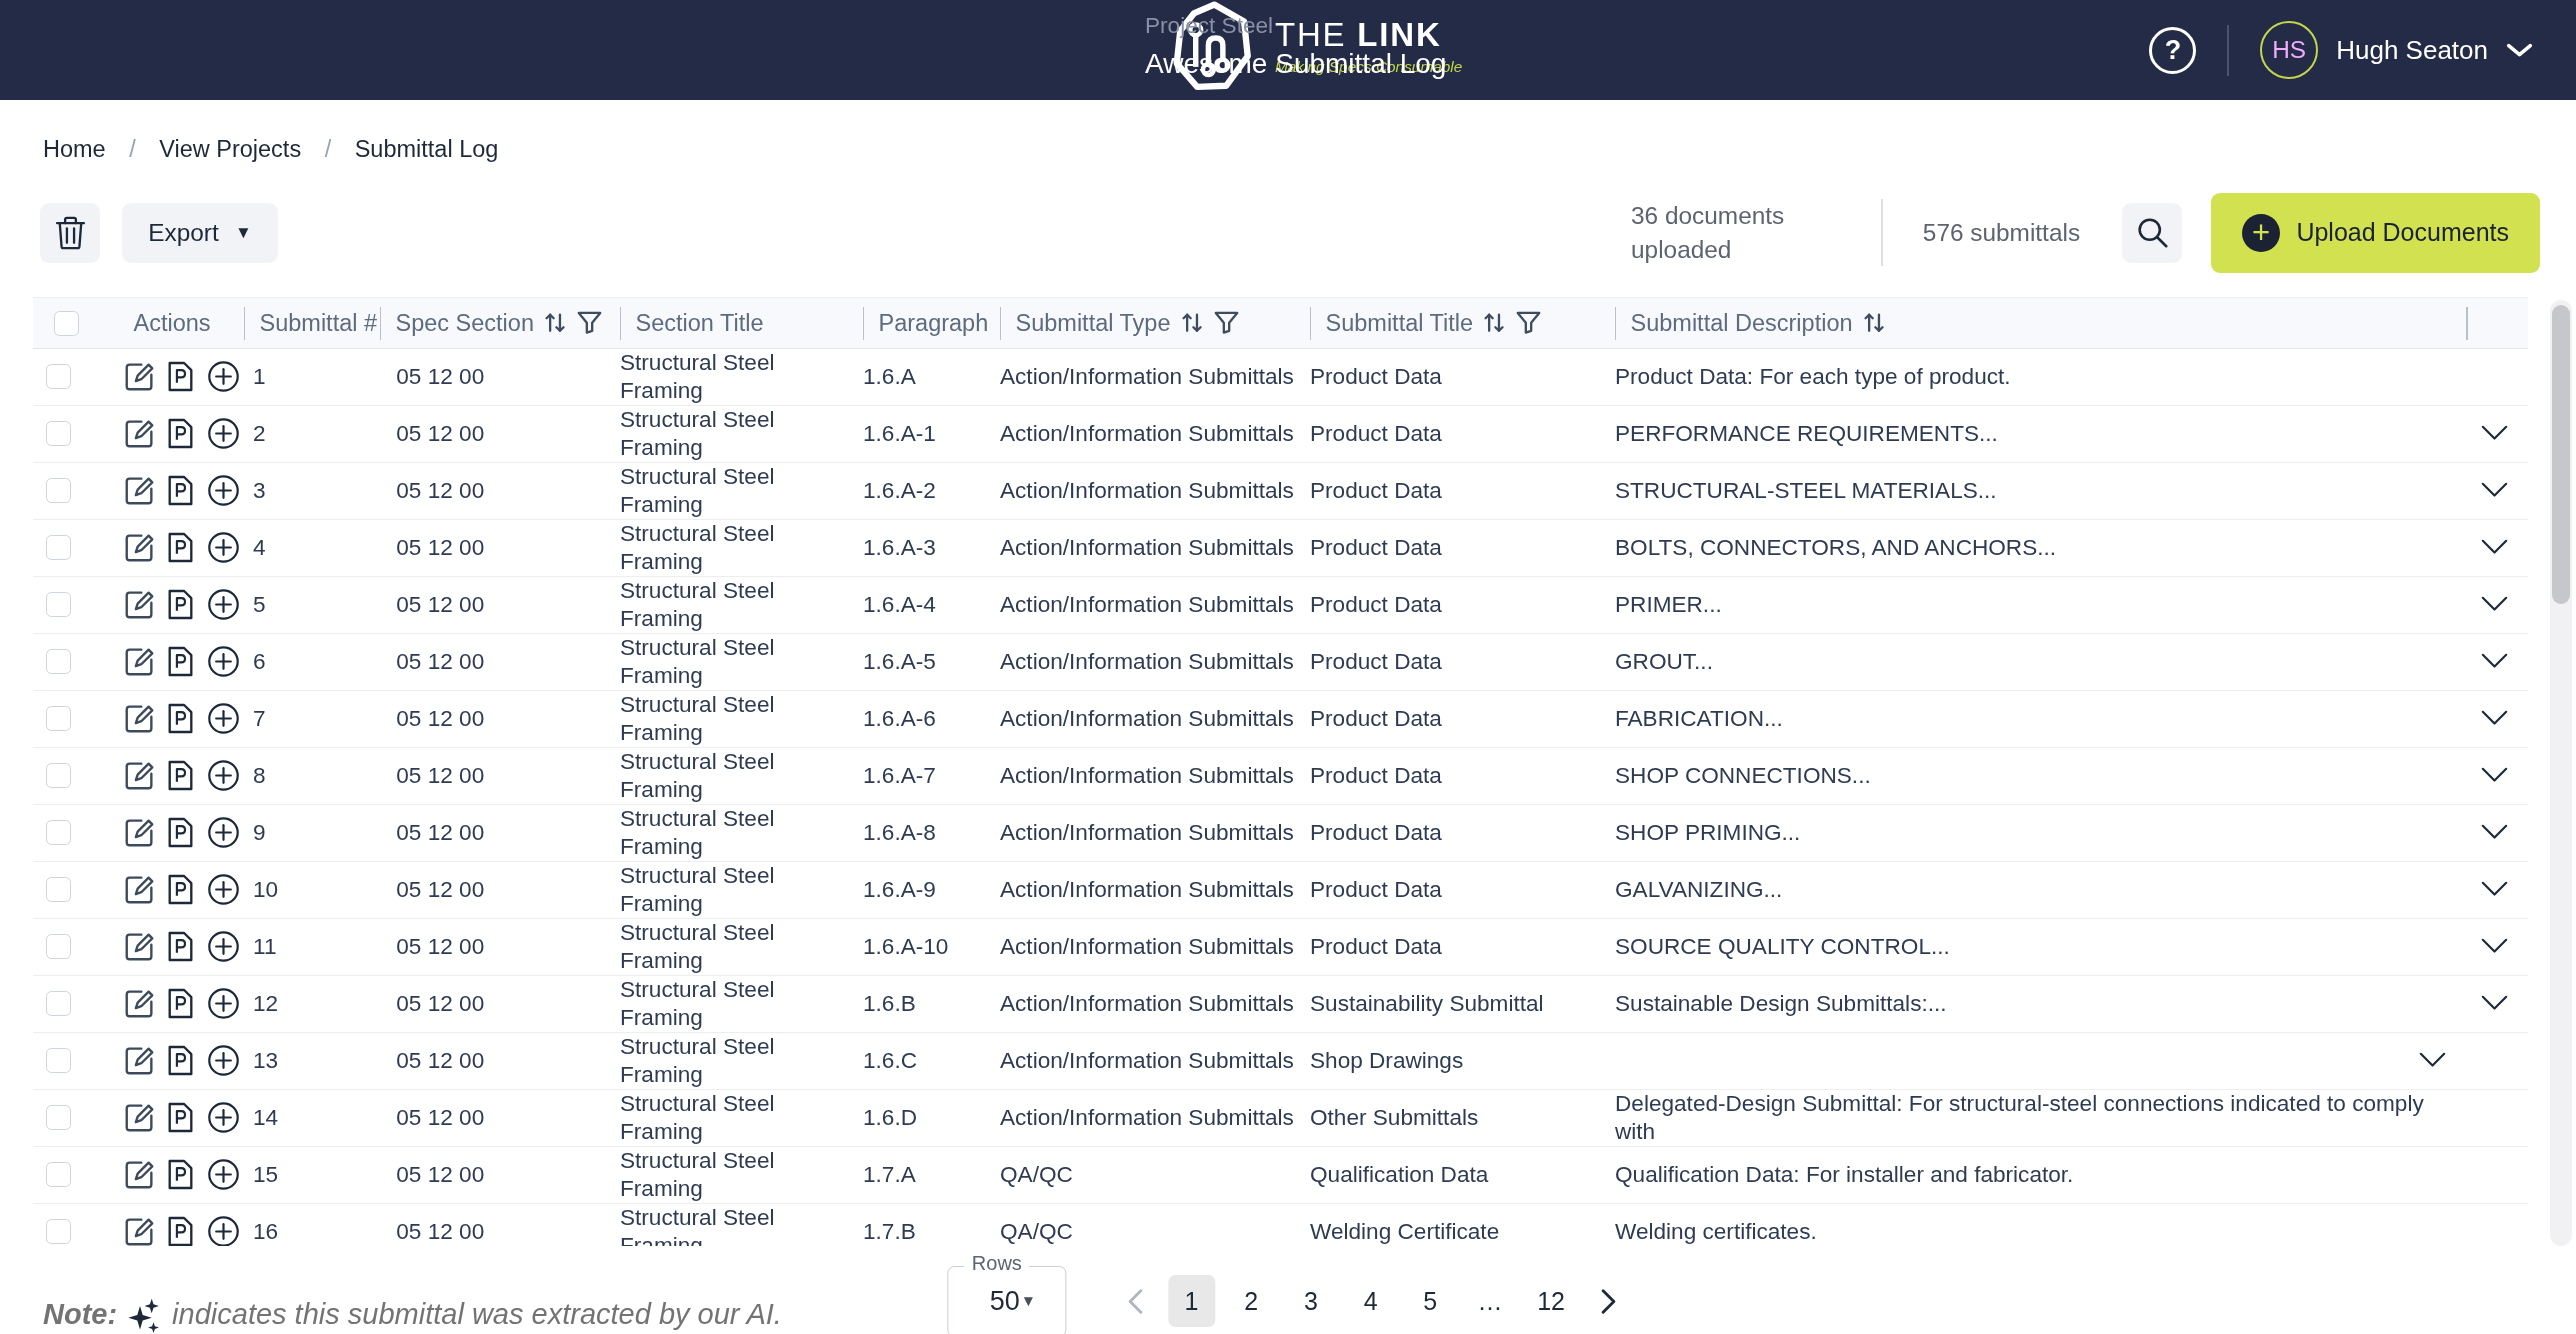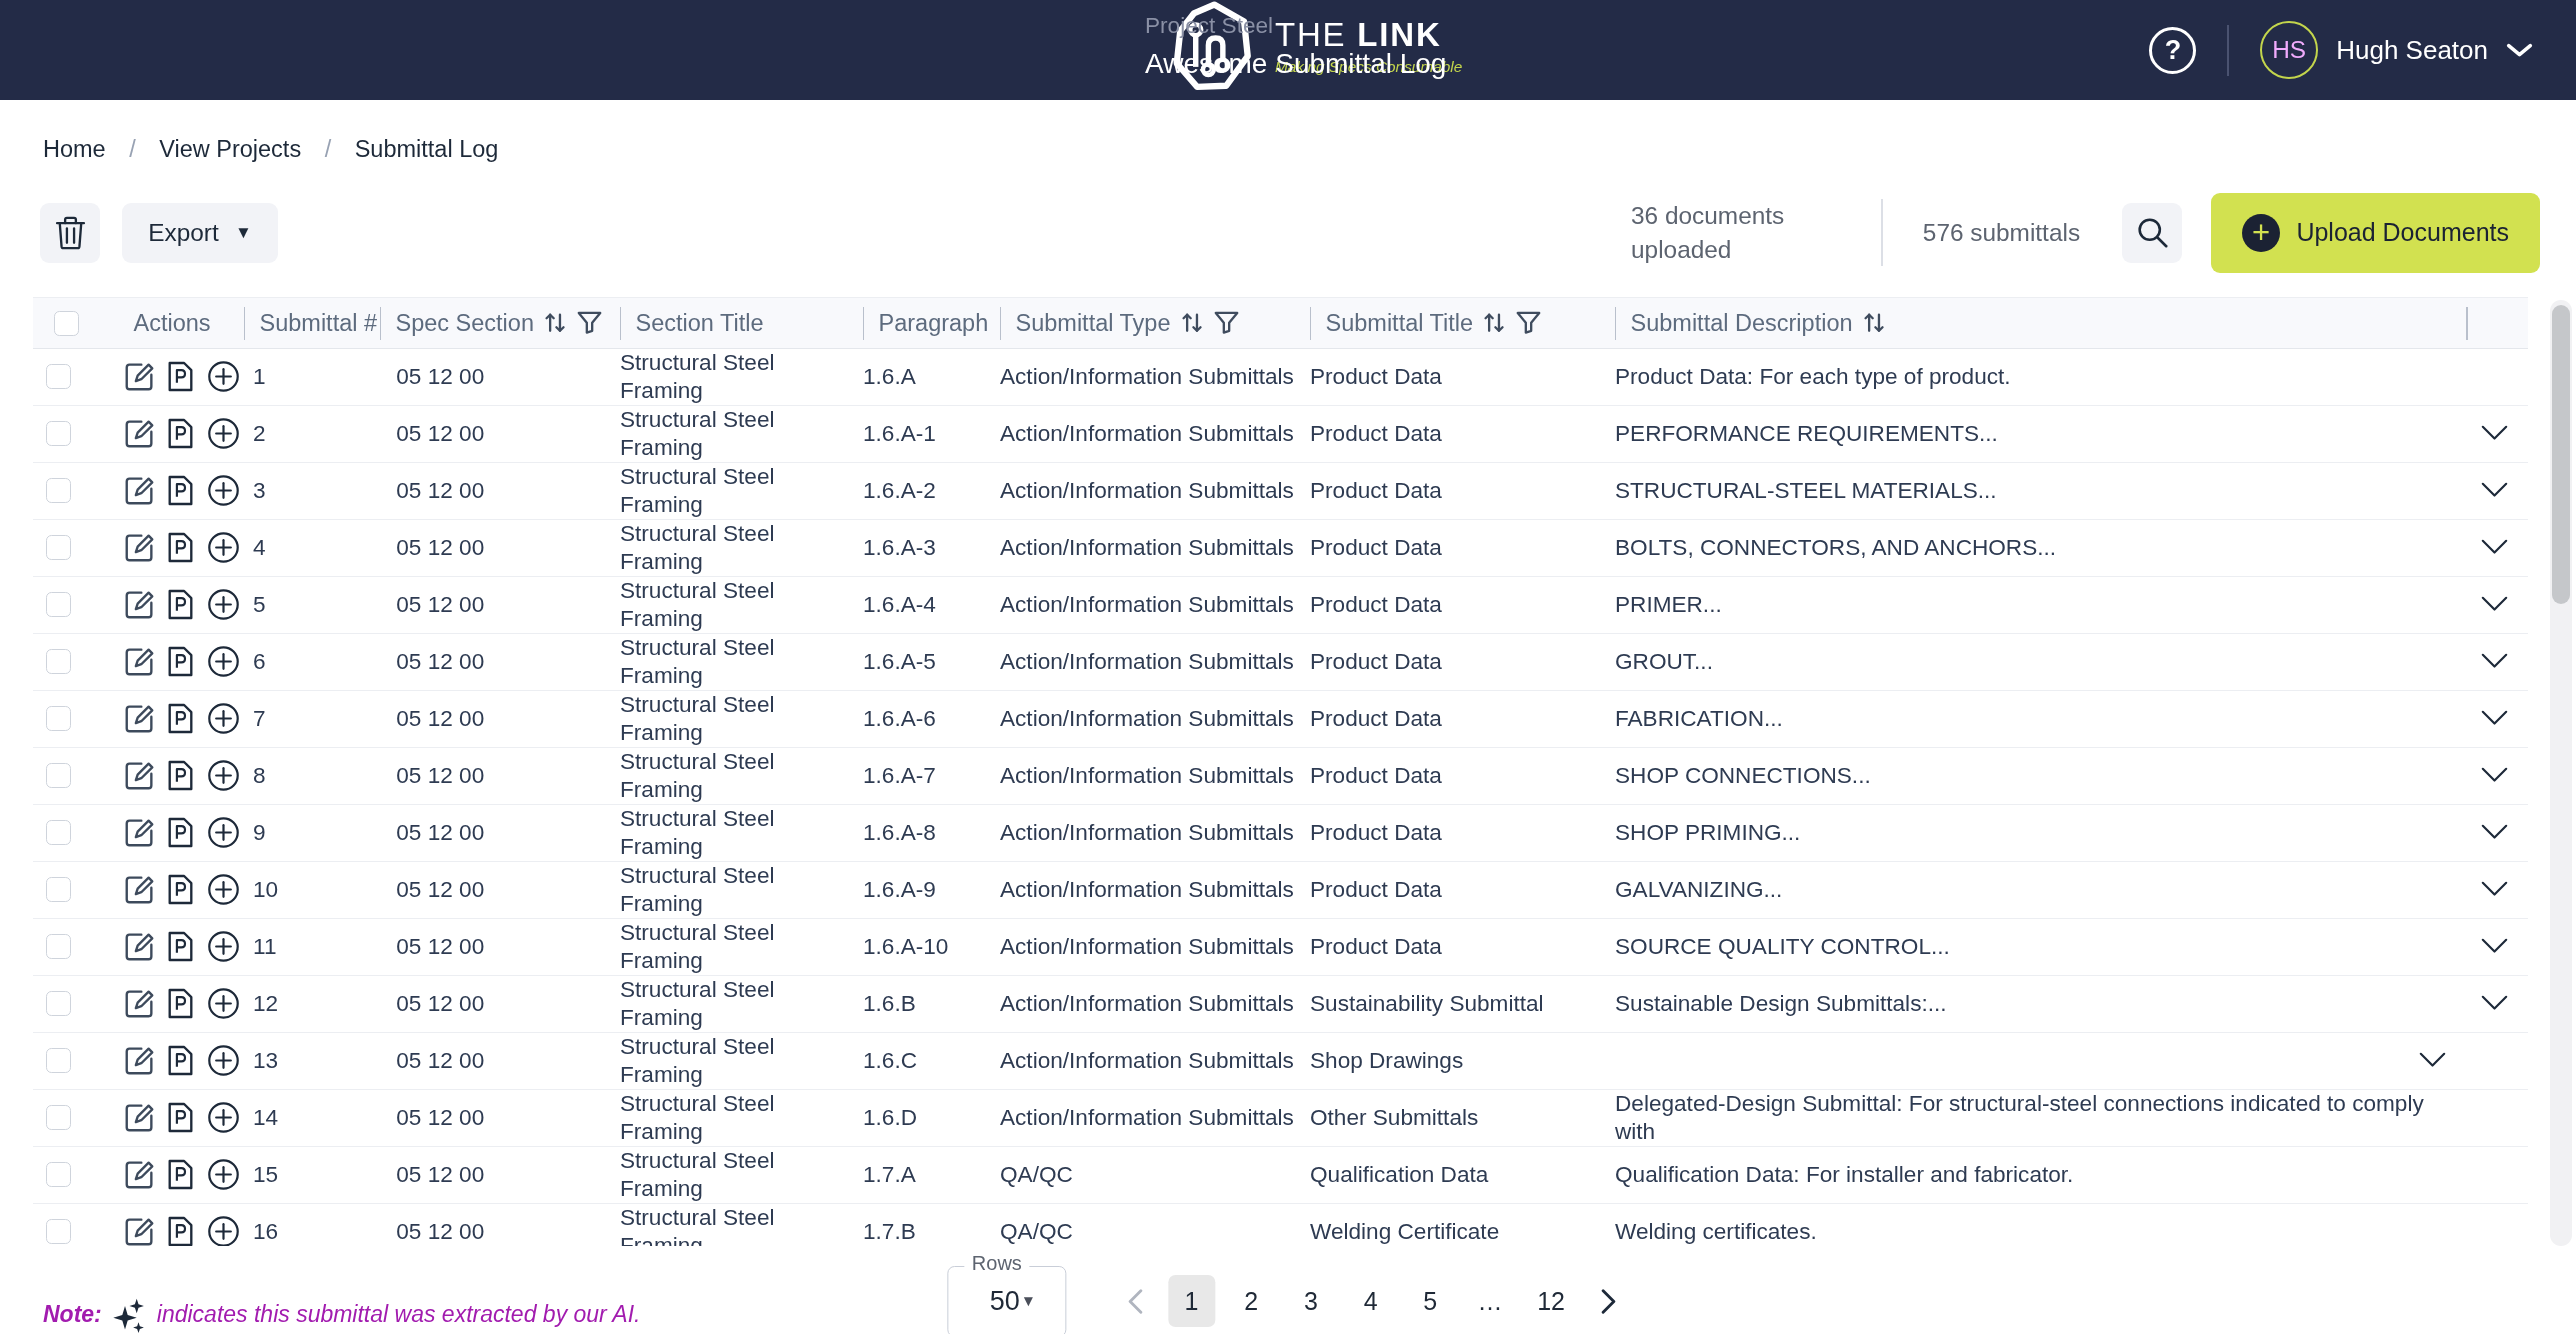--- a/index.html
+++ b/index.html
@@ -70,21 +70,21 @@
   .cell-chev { display:flex; justify-content:flex-end; padding-right:20px; }
   .row-chev { cursor:pointer; display:none; }
   .trow.expandable .row-chev { display:flex; }
 
   
   .scrollbar { position:absolute; top:3.6px; right:-12.7px; width:22px; height:946px; background:#f1f1f3; border-radius:11px; }
   .scroll-thumb { position:absolute; top:5.4px; left:1.8px; width:18px; height:299px; background:#c5c7ca; border-radius:9px; cursor:grab; }
 
   
   .footer { position:relative; margin-top:20px; height:100px; }
-  .note { position:absolute; left:43px; top:31px; font-size:23px; font-style:italic; color:#a21caf; display:flex; align-items:center; gap:11px; }
+  .note { position:absolute; left:43px; top:31px; font-size:29px; font-style:italic; color:#737373; display:flex; align-items:center; gap:11px; }
   .note b { font-style:italic; }
   .pager-zone { position:absolute; left:50%; transform:translateX(-50%); top:0; display:flex; align-items:center; gap:49px; }
   .rows-select { position:relative; width:119px; height:71px; border:1.8px solid #c9ced8; border-radius:7.2px; cursor:pointer; }
   .rows-legend { position:absolute; top:-14.5px; left:16.3px; background:#ffffff; padding:0 7.2px; font-size:20px; color:#5d6470; font-style:normal; }
   .rows-value { display:flex; align-items:center; justify-content:center; gap:1px; height:100%; font-size:27px; color:#1f2937;padding-left:12px; }
   .rows-caret { font-size:15.4px; color:#4a4f5a; }
   .pages { display:flex; align-items:center; gap:12.7px; font-size:25px; color:#1f2937; }
   .page-btn { min-width:47px; height:52px; display:flex; align-items:center; justify-content:center; border-radius:7.2px; cursor:pointer; padding:0 11px; }
   .page-btn.active { background:#e8e8e8; }
   .pg-arrow { width:40px; height:52px; display:flex; align-items:center; justify-content:center; cursor:pointer; }

